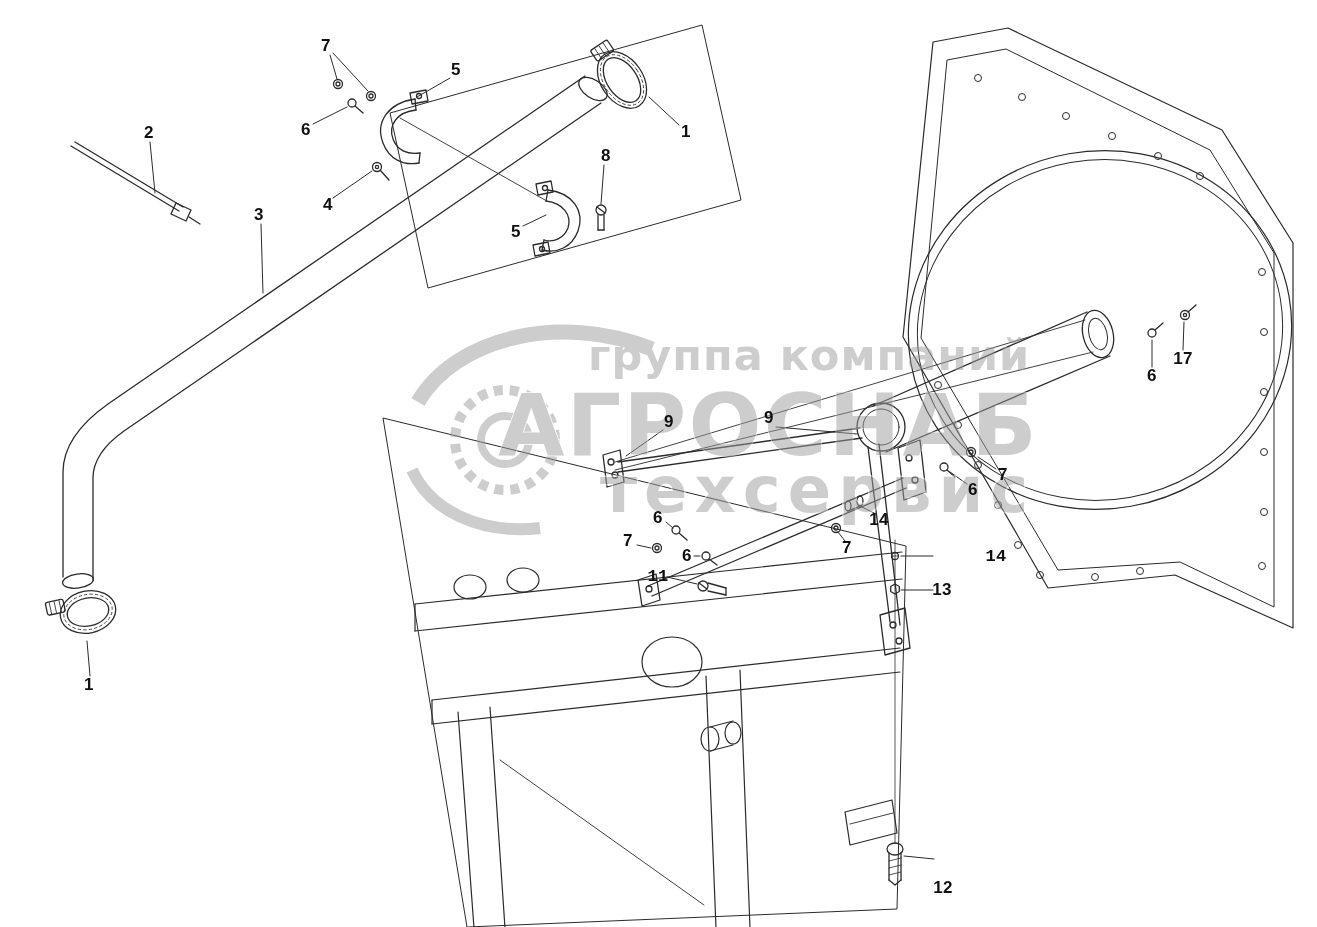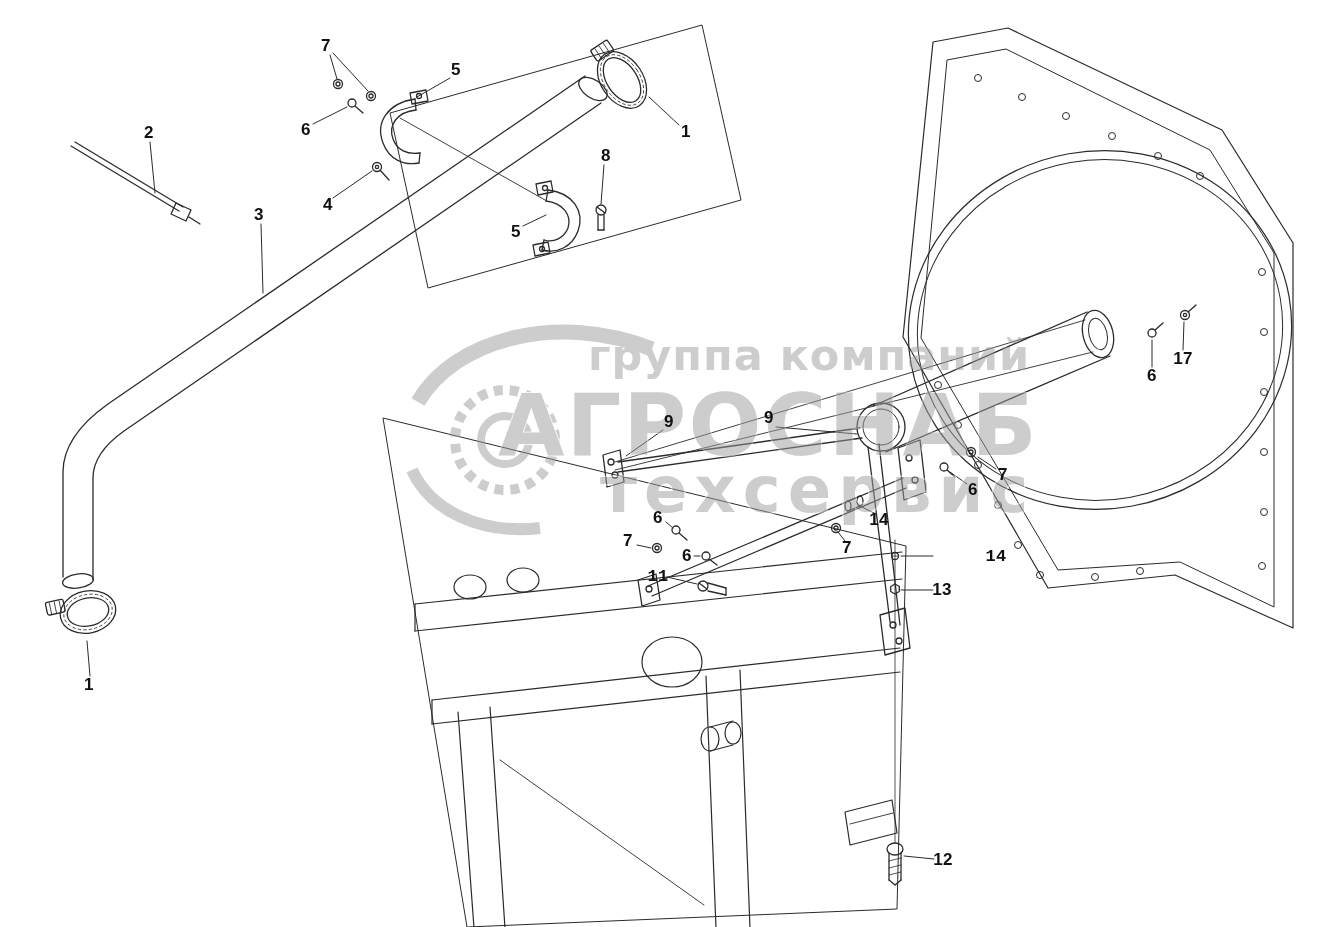--- a/index.html
+++ b/index.html
@@ -352,16 +352,16 @@
       <div class="callout" style="left: 973px; top: 490px;">6</div>
       <div class="callout" style="left: 879px; top: 520px;">14</div>
       <div class="callout" style="left: 658px; top: 518px;">6</div>
       <div class="callout" style="left: 628px; top: 541px;">7</div>
       <div class="callout" style="left: 687px; top: 556px;">6</div>
       <div class="callout" style="left: 847px; top: 548px;">7</div>
       <div class="callout" style="left: 996px; top: 556px; font-family: Liberation Mono, monospace;">14</div>
       <div class="callout" style="left: 942px; top: 590px;">13</div>
       <div class="callout" style="left: 658px; top: 576px; font-family: Liberation Mono, monospace;">11</div>
       <div class="callout" style="left: 89px; top: 685px;">1</div>
-      <div class="callout" style="left: 943px; top: 860px;">12</div>
+      <div class="callout" style="left: 943px; top: 888px;">12</div>
     </div>
 
 </div>
 
 </body></html>

